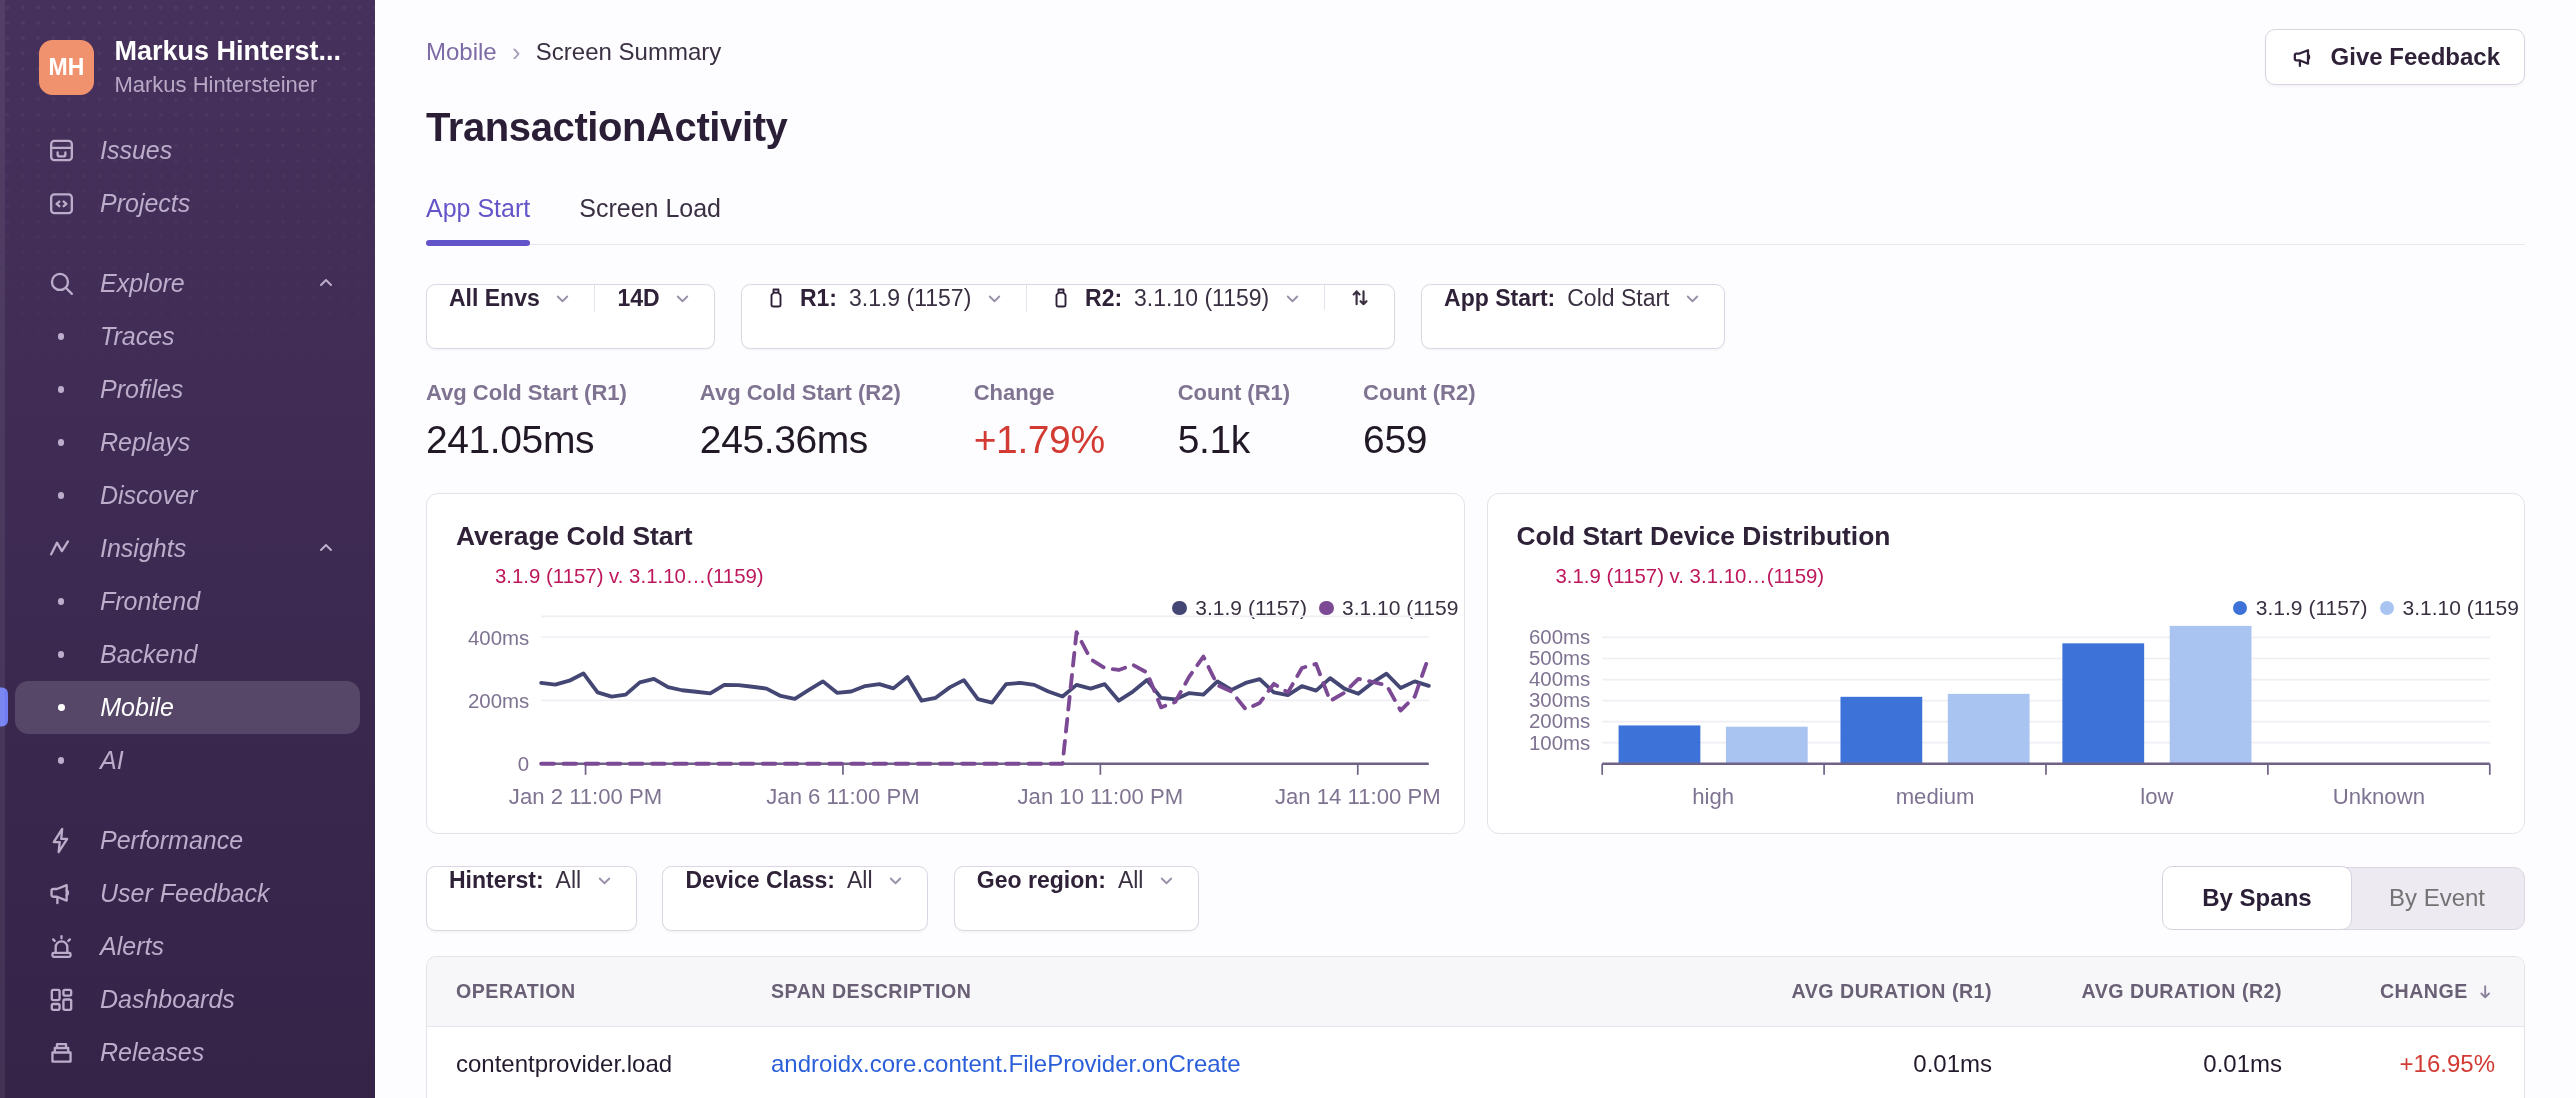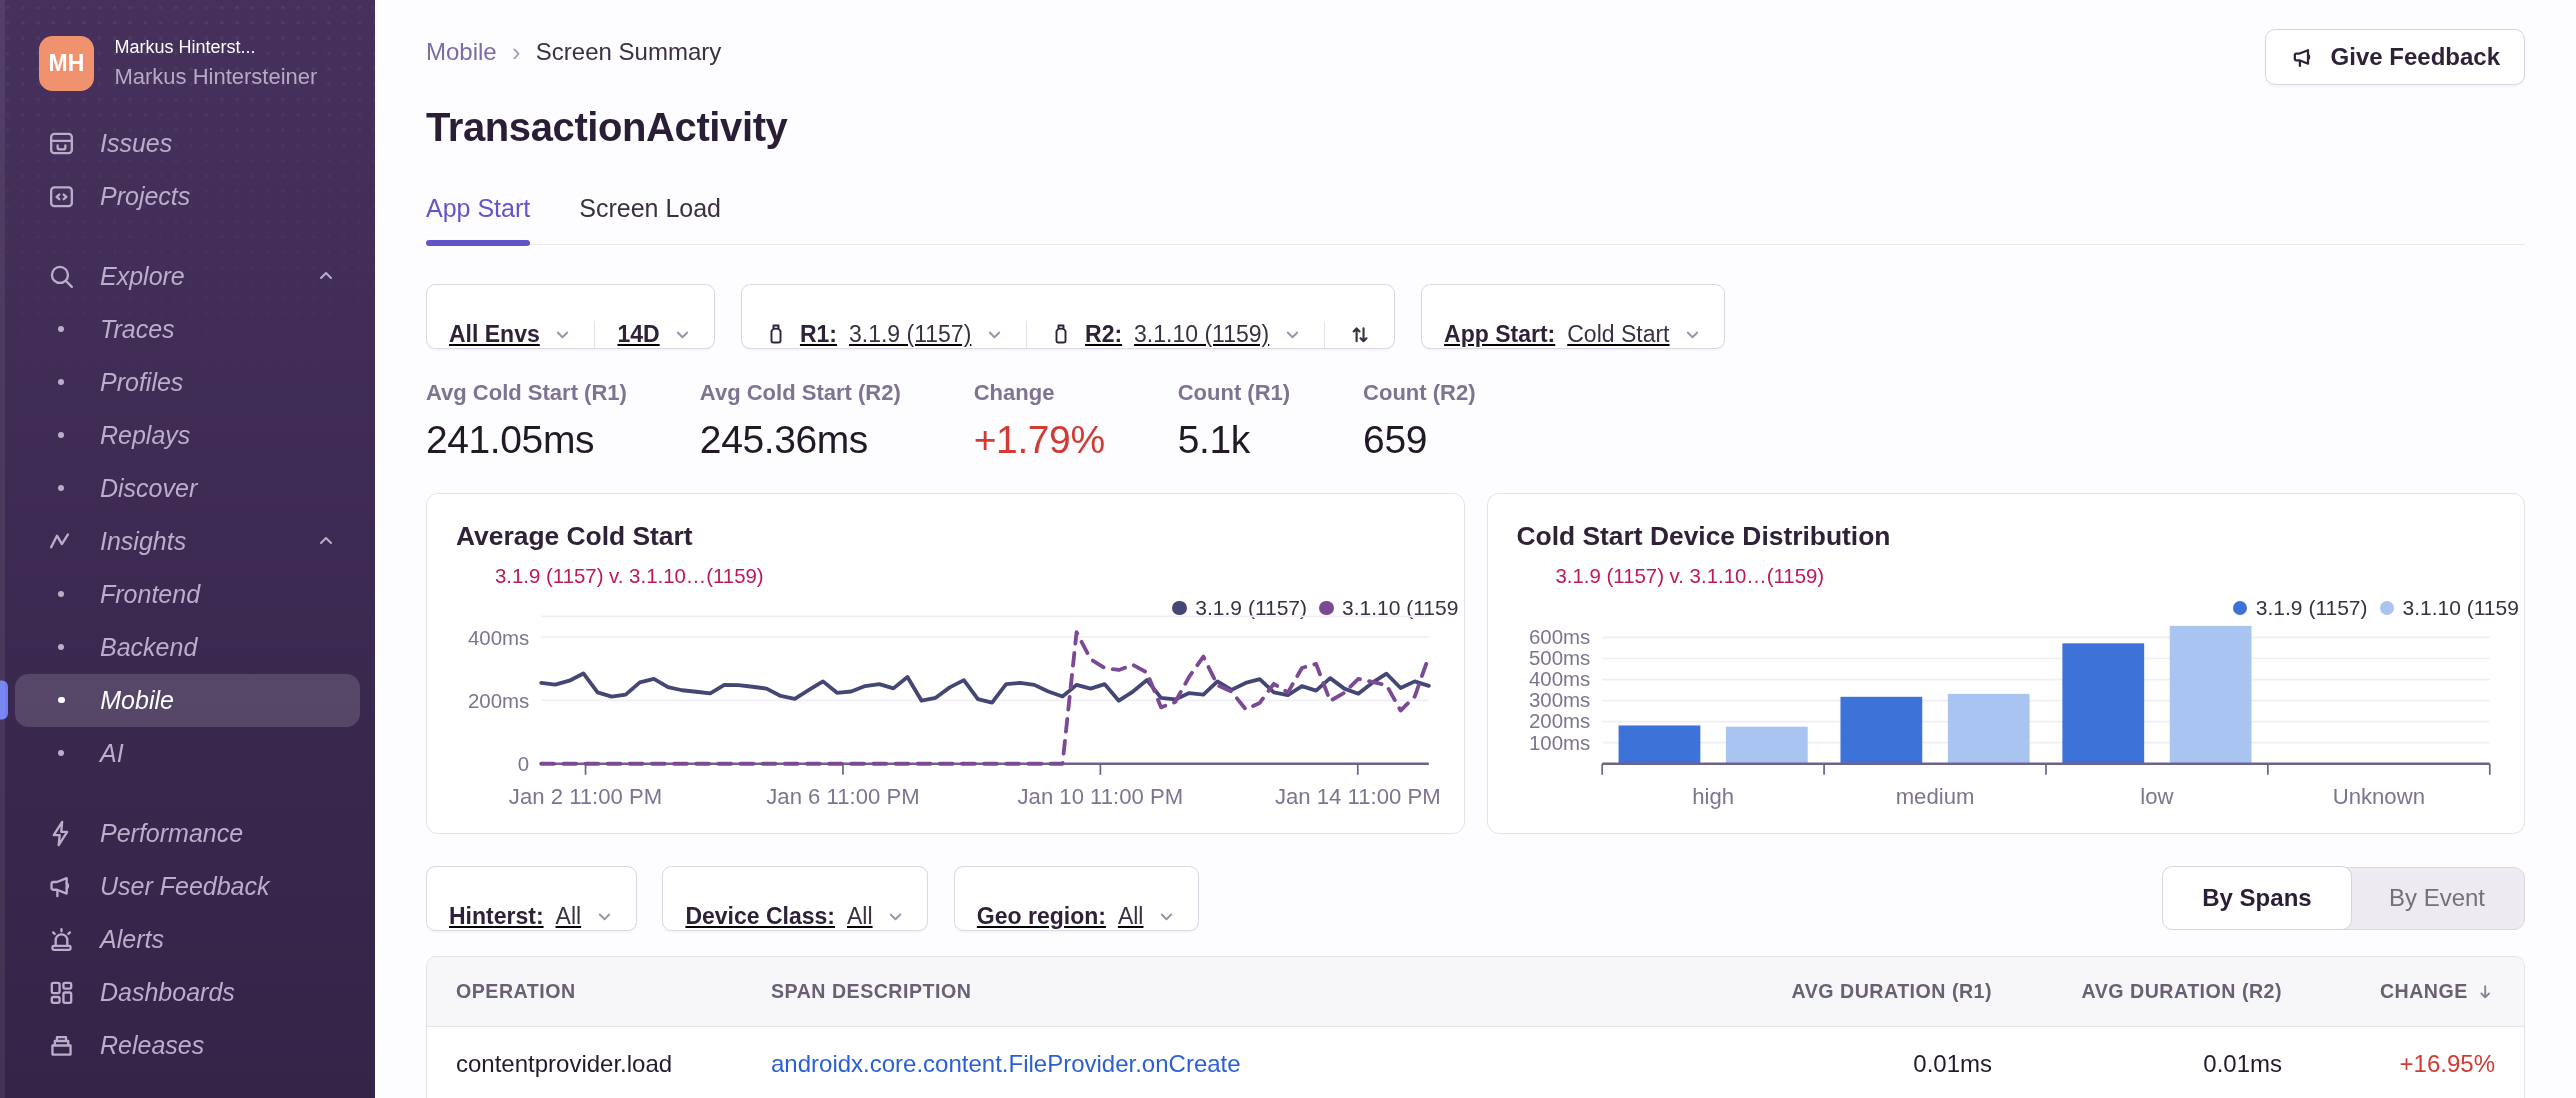--- a/index.html
+++ b/index.html
@@ -20,21 +20,21 @@
   .sidebar::before{ content:""; position:absolute; inset:0;
     background-image:radial-gradient(rgba(255,255,255,0.14) 1.7px, transparent 2.1px);
     background-size:15.3px 15.3px; opacity:.35; pointer-events:none;
     -webkit-mask-image:linear-gradient(180deg,#000 0%,transparent 42%);
             mask-image:linear-gradient(180deg,#000 0%,transparent 42%); }
   .sidebar::after{ content:""; position:absolute; left:0; top:0; bottom:0; width:5.1px;
     background:rgba(255,255,255,0.07); }
   .user{ display:flex; align-items:center; gap:20.4px; padding:36px 31px 0 39px; position:relative; }
   .avatar{ width:55px; height:55px; border-radius:13.6px; background:var(--avatar-bg);
     color:#fff; font-weight:bold; font-size:23px; display:flex; align-items:center; justify-content:center; }
-  .user-name{ color:#fff; font-weight:normal; font-size:18px; white-space:nowrap; }
+  .user-name{ color:#fff; font-weight:bold; font-size:27px; white-space:nowrap; }
   .user-sub{ color:#b9a9c6; font-size:22px; margin-top:5.1px; white-space:nowrap; }
   nav{ margin-top:25.6px; position:relative; }
   .nav-item{ display:flex; align-items:center; height:53px; padding-left:44px;
     font-size:25px; color:var(--nav-text); cursor:pointer; position:relative; }
   .nav-icon{ width:34px; display:flex; justify-content:center; align-items:center; flex:0 0 34px; }
   .nav-label{ margin-left:22px; white-space:nowrap;font-style:italic; }
   .chev{ margin-left:auto; margin-right:37px; display:flex; }
   .bullet{ width:6.8px; height:6.8px; border-radius:50%; background:var(--nav-text); }
   .nav-gap{ height:27px; }
   .nav-item.selected{ margin:0 15.3px; padding-left:29px; height:53px;
@@ -55,22 +55,22 @@
     background:#fff; border:1.7px solid #d9d3e2; border-radius:10.2px; font-size:24px; font-weight:bold;
     color:#2f2238; cursor:pointer; box-shadow:0 1.7px 2.6px rgba(40,20,60,0.04); }
   .page-title{ margin-top:20.4px; font-size:40px; font-weight:800; color:#2a1d36; letter-spacing:-0.4px; }
   .tabs{ margin-top:44px; display:flex; gap:49px; border-bottom:1.7px solid #eae6ef; }
   .tab{ font-size:25px; color:#3a3042; padding-bottom:20.4px; position:relative; cursor:pointer; }
   .tab.active{ color:var(--accent); }
   .tab.active::after{ content:""; position:absolute; left:0; right:0; bottom:-2.6px; height:6px;
     border-radius:3.4px; background:var(--accent); }
 
   .filter-row{ margin-top:39px; display:flex; gap:25.6px; align-items:center; }
-  .btn-group{ display:inline-flex; align-items:flex-end; background:#fff; border:1.7px solid #dcd6e4;
-    border-radius:9.4px; height:65px; box-shadow:0 1.7px 1.7px rgba(40,20,60,0.03);text-decoration:underline; }
+  .btn-group{ display:inline-flex; align-items:flex-start; background:#fff; border:1.7px solid #dcd6e4;
+    border-radius:9.4px; height:65px; box-shadow:0 1.7px 1.7px rgba(40,20,60,0.03); }
   .btn-seg{ display:flex; align-items:center; gap:12px; padding:0 22px; font-size:23px;
     color:#2f2238; cursor:pointer; }
   .btn-seg + .btn-seg{ border-left:1.7px solid #e6e1ec; }
   .btn-seg b{ font-weight:bold; }
   .btn-seg .val{ color:#3a3042; }
   .chevdn{ display:flex; margin-left:1.7px; }
 
   .stats-row{ margin-top:31px; display:flex; gap:73px; }
   .stat-label{ font-size:22px; font-weight:bold; color:var(--muted); }
   .stat-value{ margin-top:12px; font-size:39px; color:#211926; font-weight:500; letter-spacing:-0.4px; }

